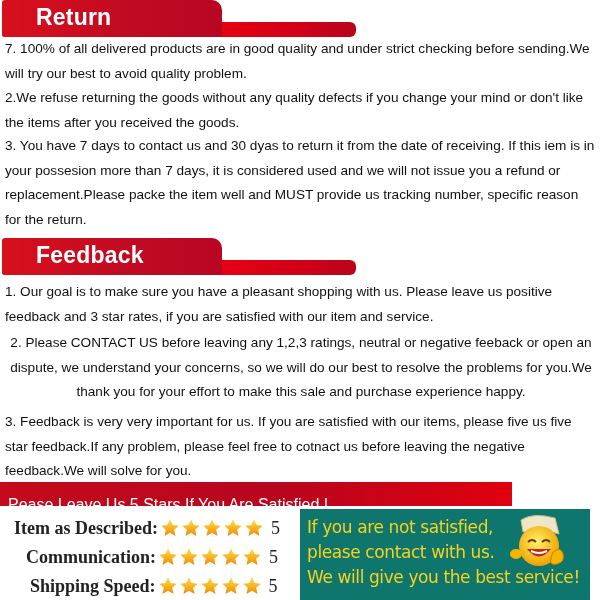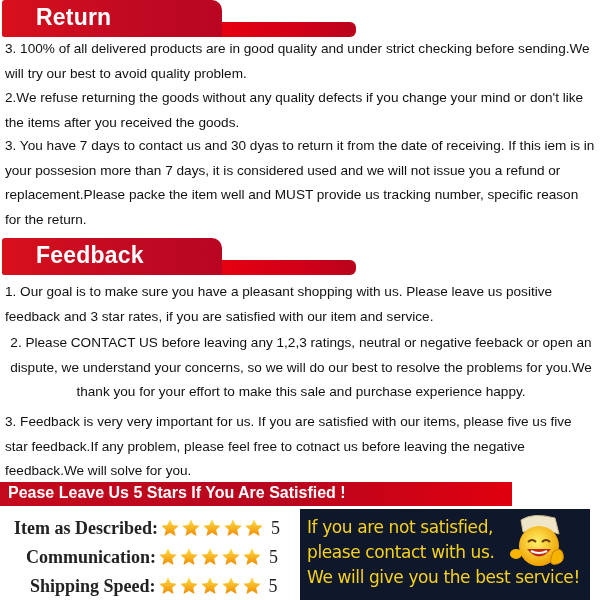--- a/index.html
+++ b/index.html
@@ -6,41 +6,41 @@
   body{width:600px;height:600px;position:relative;overflow:hidden;font-family:"Liberation Sans",sans-serif;color:#111;}
   .hdr{position:absolute;left:0;height:37px;width:360px;}
   .hdr .tab{position:absolute;left:2px;top:0;width:220px;height:37px;border-radius:3px 10px 0 3px;
     background:linear-gradient(90deg,#d8101c 0%,#c20a22 55%,#b80622 100%);}
   .hdr .bar{position:absolute;left:2px;top:22px;width:354px;height:15px;border-radius:0 6px 6px 3px;
     background:linear-gradient(90deg,#c40a20 0%,#e60010 60%,#d00018 85%,#b8041c 100%);}
   .hdr .title{position:absolute;left:36px;top:4px;font-size:23px;font-weight:bold;color:#fff;letter-spacing:0.2px;}
   .para{position:absolute;left:5px;width:592px;font-size:13.6px;line-height:24.5px;color:#111;}
   .banner{position:absolute;left:0;top:482px;width:512px;height:24px;
     background:linear-gradient(90deg,#c40a1c 0%,#b8061e 55%,#e0000e 100%);}
-  .banner span{position:absolute;left:8px;top:2px;font-size:16px;font-weight:bold;color:#fff;}
+  .banner span{position:absolute;left:8px;top:14px;font-size:16px;font-weight:normal;color:#fff;}
   .ratings{position:absolute;left:0;top:512px;width:300px;height:88px;}
   .rrow{position:absolute;height:28px;display:flex;align-items:center;}
   .rlabel{font-family:"Liberation Serif",serif;font-weight:bold;font-size:18px;color:#222;text-align:right;}
   .stars{display:flex;margin-left:2px;}
   .star{width:20px;height:20px;margin-right:1px;}
   .rnum{font-family:"Liberation Serif",serif;font-size:18px;margin-left:6px;color:#222;}
-  .redbox{position:absolute;left:300px;top:509px;width:290px;height:91px;background:#0f172a;}
+  .redbox{position:absolute;left:300px;top:509px;width:290px;height:91px;background:#0f766e;}
   .redbox .line{position:absolute;left:7px;font-size:17px;color:#f7d21c;font-family:"DejaVu Sans",sans-serif;letter-spacing:-0.4px;}
   .smiley{position:absolute;left:203px;top:5px;width:70px;height:56px;}
 </style>
 </head>
 <body>
 
 <div class="hdr" style="top:0;">
   <div class="bar"></div>
   <div class="tab"></div>
   <div class="title">Return</div>
 </div>
 
-<div class="para" style="top:37px;">3. 100% of all delivered products are in good quality and under strict checking before sending.We will try our best to avoid quality problem.</div>
+<div class="para" style="top:37px;">7. 100% of all delivered products are in good quality and under strict checking before sending.We will try our best to avoid quality problem.</div>
 <div class="para" style="top:86px;">2.We refuse returning the goods without any quality defects if you change your mind or don't like the items after you received the goods.</div>
 <div class="para" style="top:134px;">3. You have 7 days to contact us and 30 dyas to return it from the date of receiving. If this iem is in your possesion more than 7 days, it is considered used and we will not issue you a refund or replacement.Please packe the item well and MUST provide us tracking number, specific reason for the return.</div>
 
 <div class="hdr" style="top:238px;">
   <div class="bar"></div>
   <div class="tab"></div>
   <div class="title">Feedback</div>
 </div>
 
 <div class="para" style="top:280px;">1. Our goal is to make sure you have a pleasant shopping with us. Please leave us positive feedback and 3 star rates, if you are satisfied with our item and service.</div>

